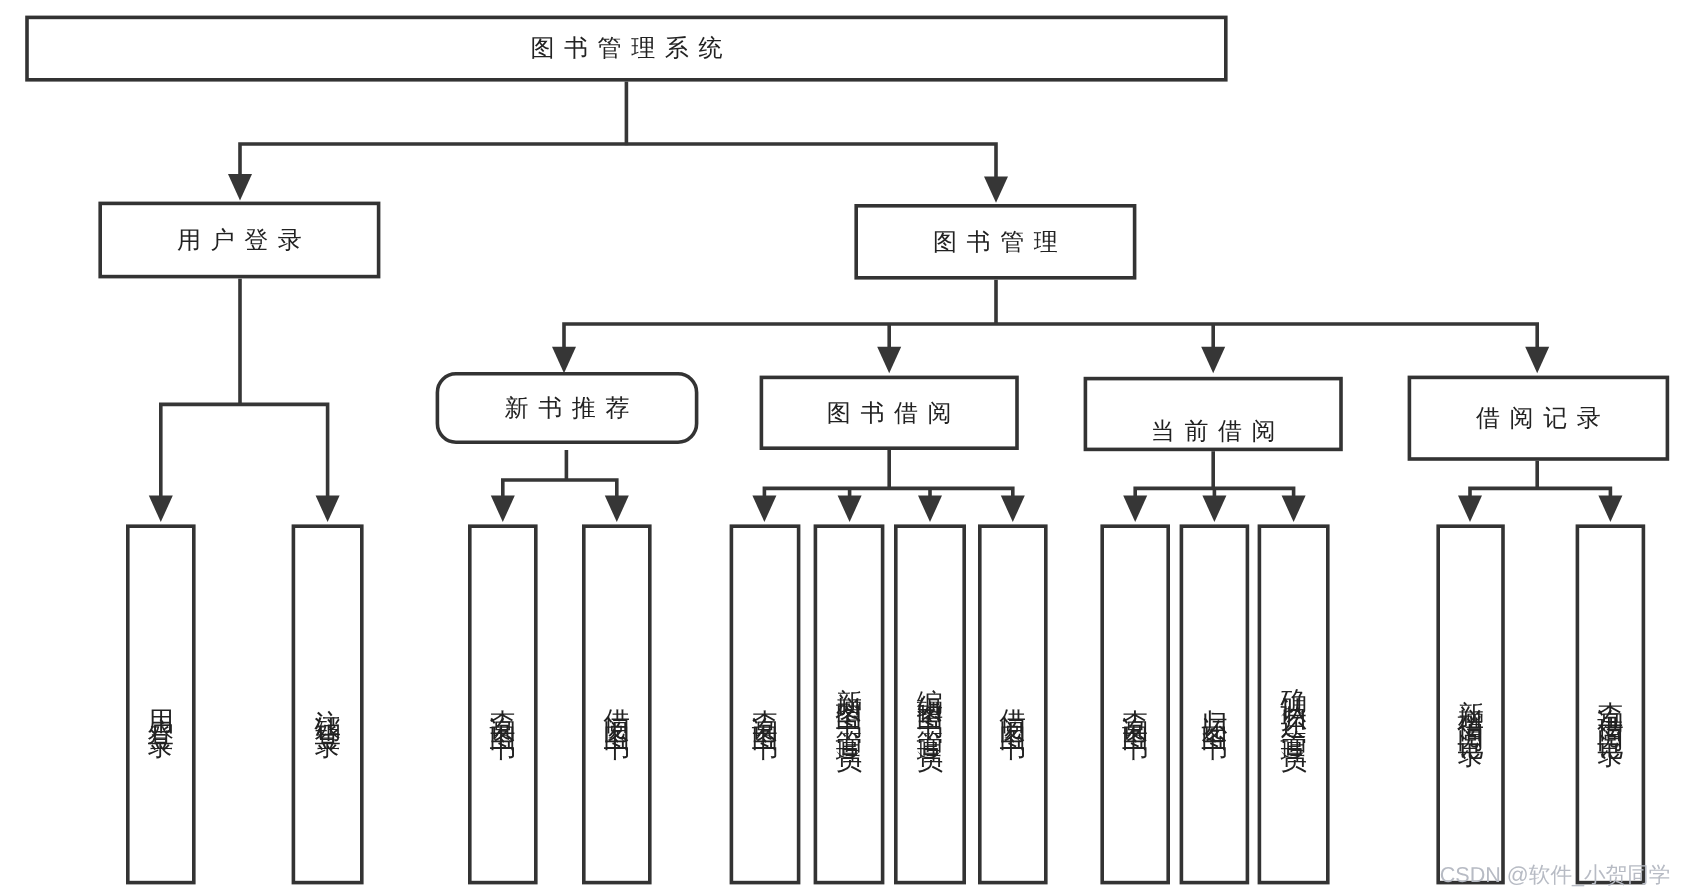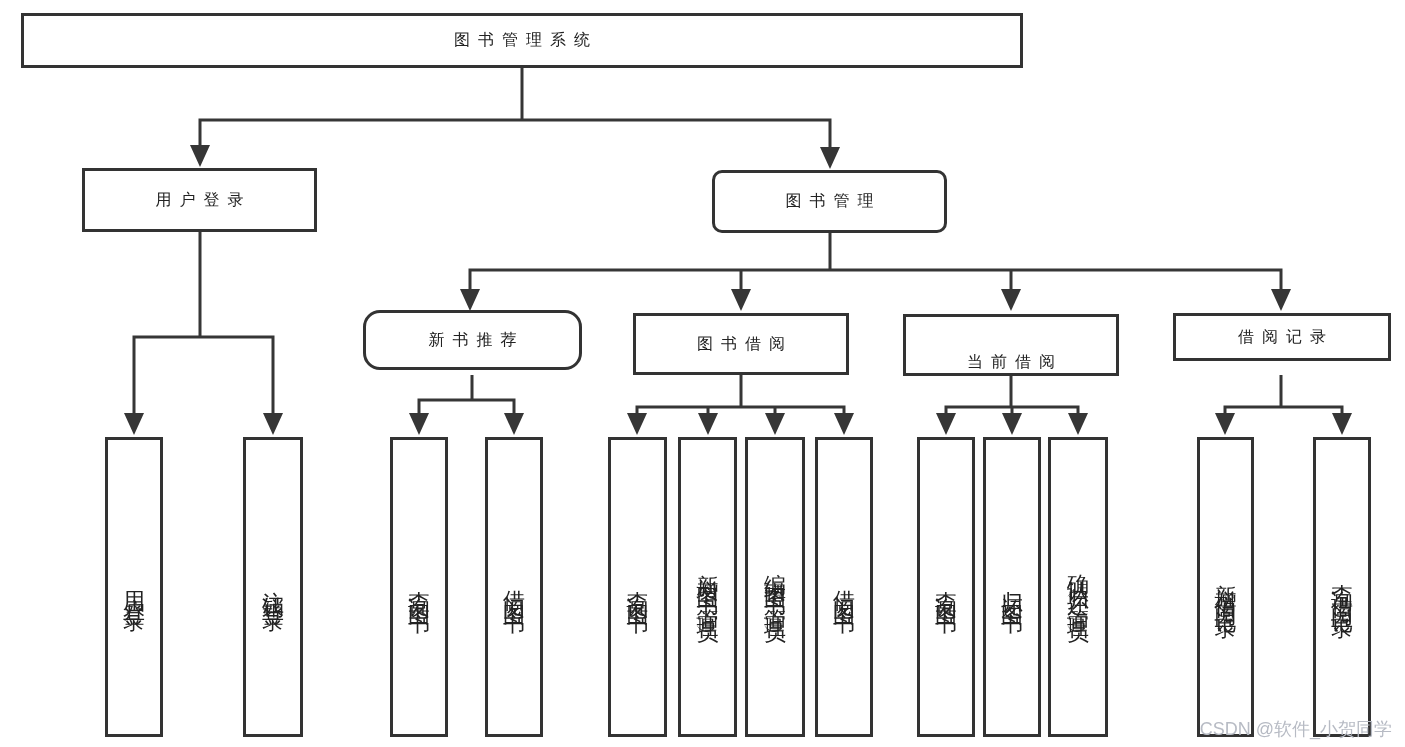--- a/index.html
+++ b/index.html
@@ -26,21 +26,21 @@
     box-sizing: border-box;
     border: 3px solid #333333;
     background: #ffffff;
     display: flex;
     align-items: center;
     justify-content: center;
     color: #222222;
     z-index: 2;
   }
   .h-label {
-    font-size: 16px;
+    font-size: 20px;
     letter-spacing: 8px;
     text-indent: 8px;
     white-space: nowrap;
   }
   .leaf {
     writing-mode: vertical-rl;
     text-orientation: mixed;
     font-size: 22px;
     letter-spacing: 7px;
     line-height: 1;
@@ -94,34 +94,34 @@
     </g>
   </svg>
 
   <div class="box" style="left:21px; top:13px; width:1002px; height:55px;">
     <span class="h-label">图书管理系统</span>
   </div>
 
   <div class="box" style="left:82px; top:168px; width:235px; height:64px;">
     <span class="h-label">用户登录</span>
   </div>
-  <div class="box" style="left:712px; top:170px; width:235px; height:63px;border-radius:10px;">
+  <div class="box" style="left:712px; top:170px; width:235px; height:63px;">
     <span class="h-label">图书管理</span>
   </div>
 
   <div class="box" style="left:363px; top:310px; width:219px; height:60px;border-radius:17px;">
     <span class="h-label">新书推荐</span>
   </div>
   <div class="box" style="left:633px; top:313px; width:216px; height:62px;text-align:center;">
     <span class="h-label">图书借阅</span>
   </div>
   <div class="box" style="left:903px; top:314px; width:216px; height:62px;align-items:flex-end;">
     <span class="h-label">当前借阅</span>
   </div>
-  <div class="box" style="left:1173px; top:313px; width:218px; height:48px;">
+  <div class="box" style="left:1173px; top:313px; width:218px; height:71px;">
     <span class="h-label">借阅记录</span>
   </div>
 
   <div class="box leaf" style="left:105px; top:437px; width:58px; height:300px;">用户登录</div>
   <div class="box leaf" style="left:243px; top:437px; width:60px; height:300px;">注销登录</div>
 
   <div class="box leaf" style="left:390px; top:437px; width:58px; height:300px;">查询图书</div>
   <div class="box leaf" style="left:485px; top:437px; width:58px; height:300px;">借阅图书</div>
 
   <div class="box leaf" style="left:608px; top:437px; width:59px; height:300px;">查询图书</div>

